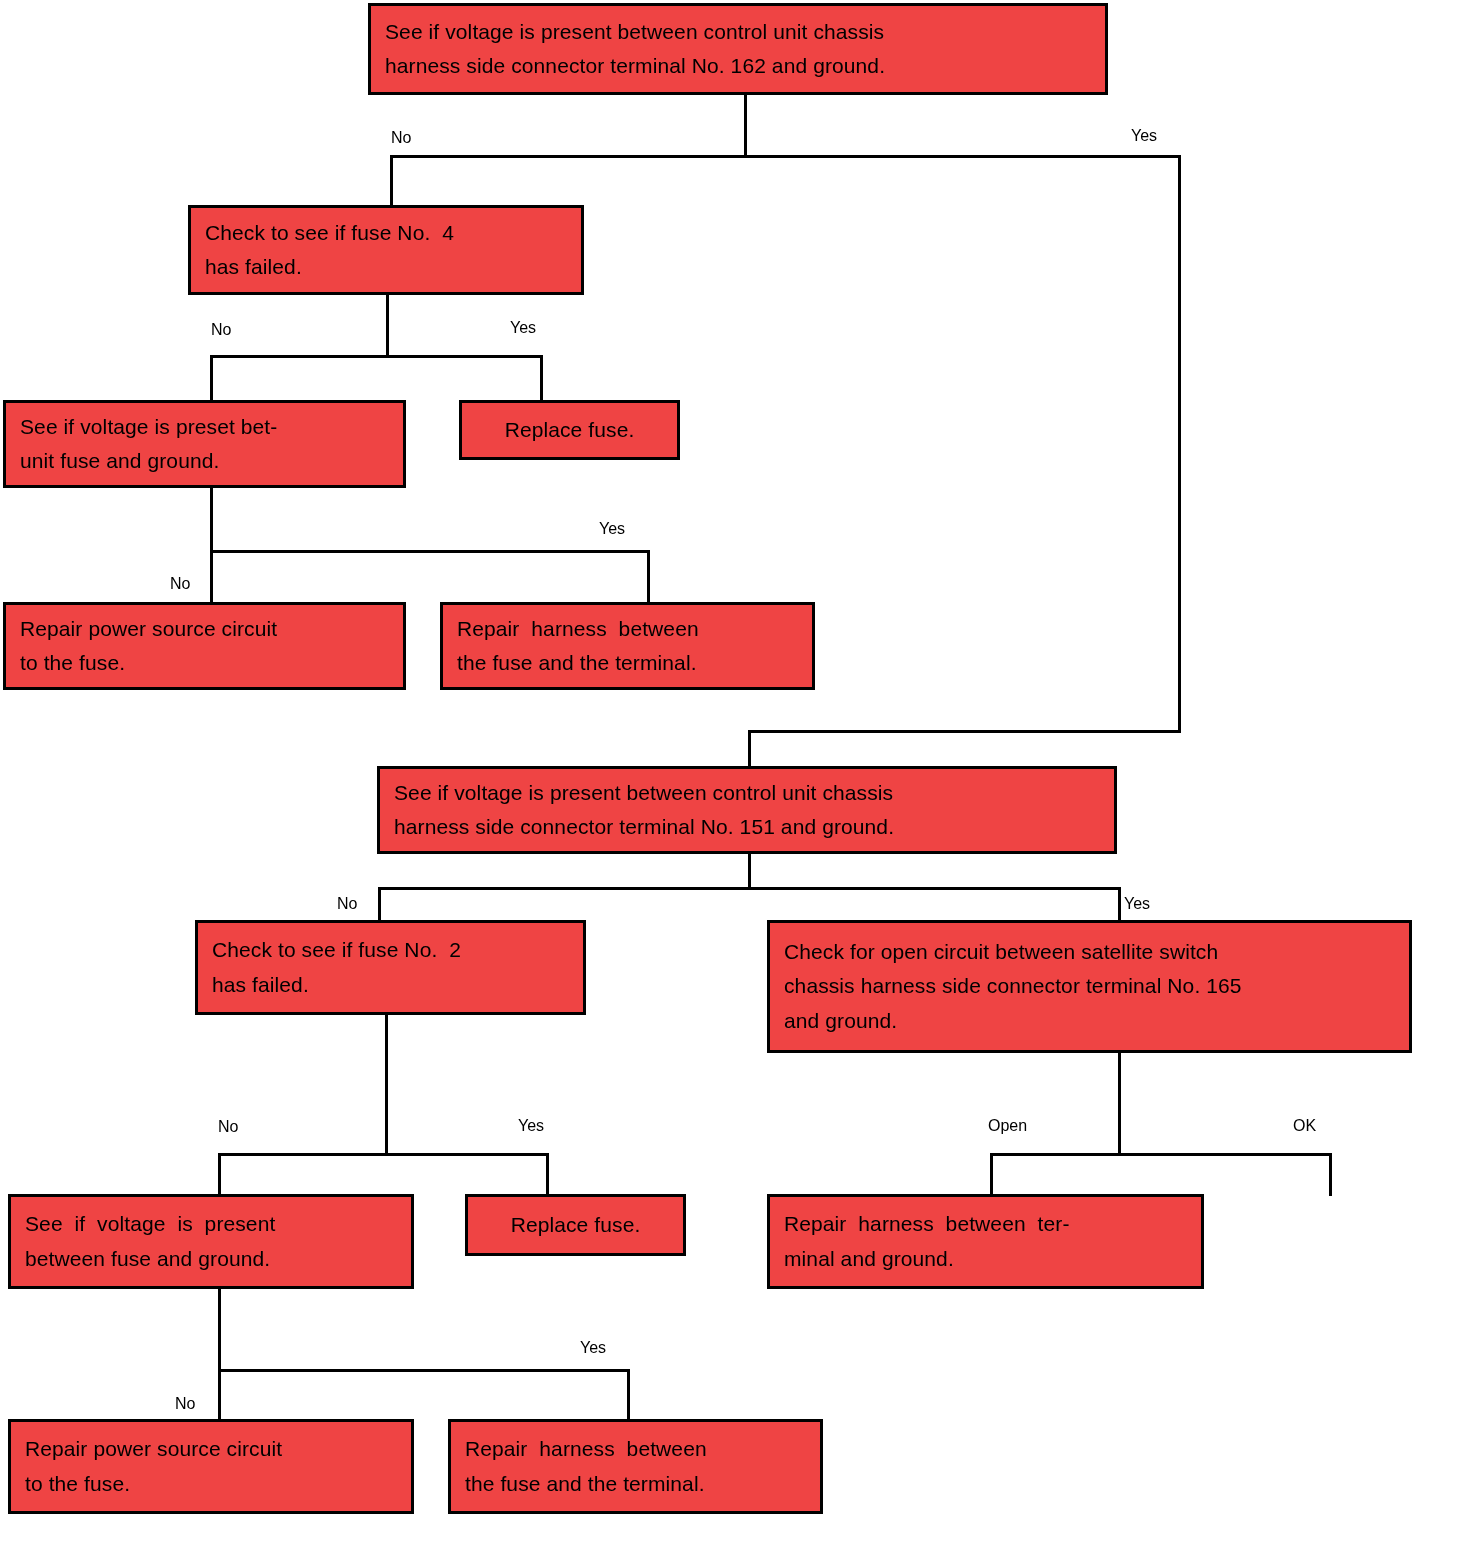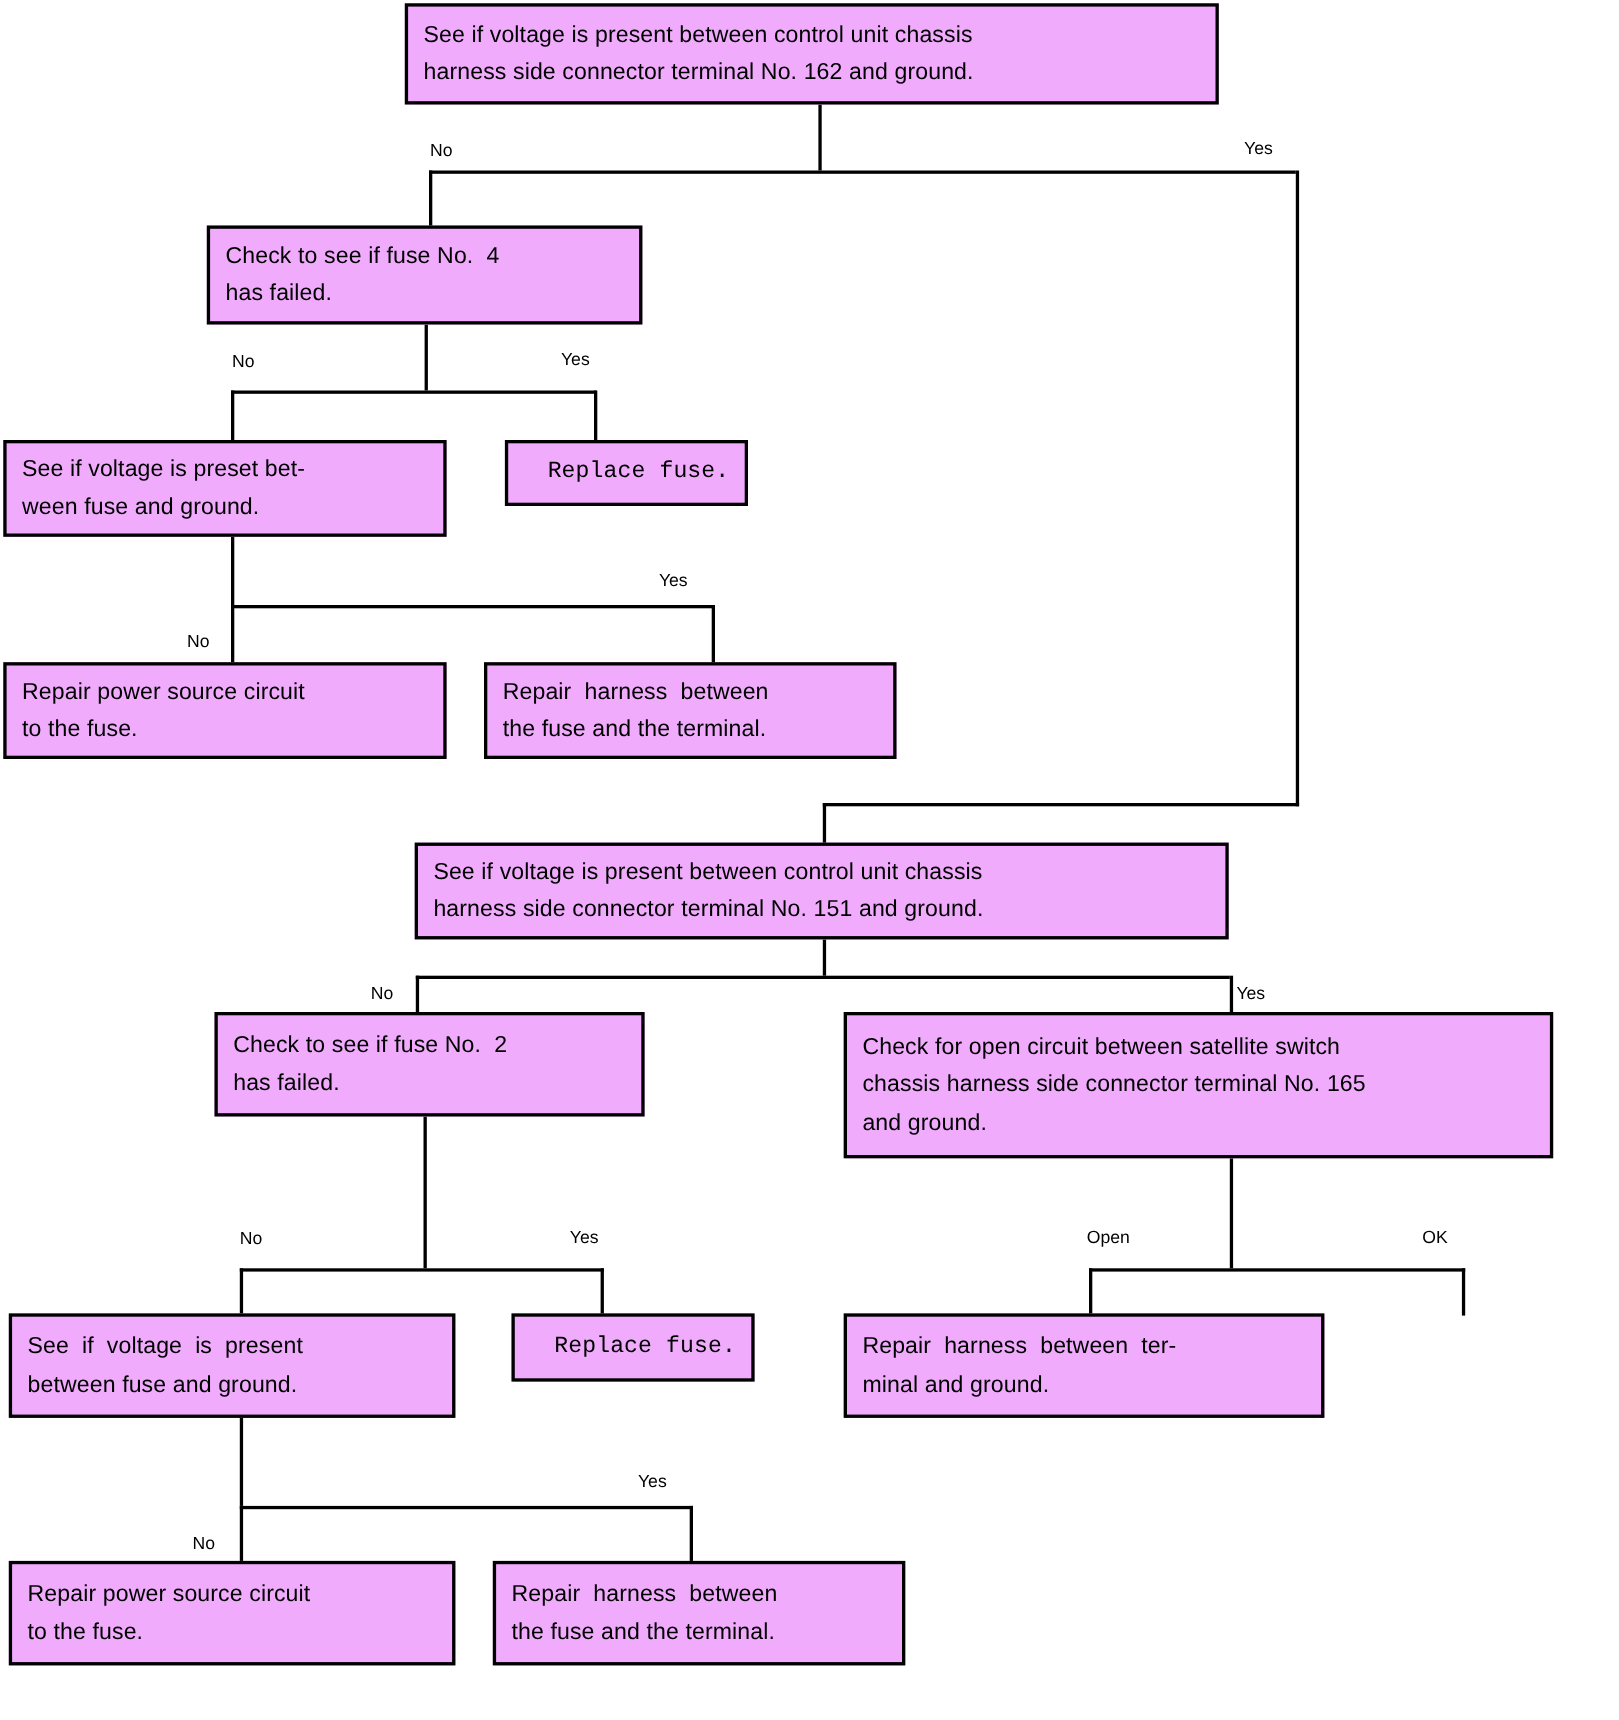--- a/index.html
+++ b/index.html
@@ -14,35 +14,35 @@
   #canvas {
     position: relative;
     width: 1472px;
     height: 1564px;
     background: #ffffff;
     overflow: hidden;
   }
   .box {
     position: absolute;
     border: 3px solid #000000;
-    background: #f0abfc;
+    background: #ef4444;
     display: flex;
     flex-direction: column;
     justify-content: center;
     padding: 4px 14px;
     z-index: 3;
   }
   .box .line {
     font-size: 21px;
     line-height: 1.62;
     color: #000000;
     white-space: pre;
     letter-spacing: 0.1px;
   }
-  .box.center .line { text-align: right; font-family: Liberation Mono, monospace; }
+  .box.center .line { text-align: center; }
   .lbl {
     position: absolute;
     font-size: 16px;
     color: #000000;
     line-height: 1;
     white-space: pre;
     z-index: 4;
   }
   .hline {
     position: absolute;
@@ -86,21 +86,21 @@
 
   <div class="vline" style="left:386px; top:295px; height:60px;"></div>
   <div class="hline" style="left:210px; top:355px; width:332px;"></div>
   <span class="lbl" style="left:211px; top:322px;">No</span>
   <span class="lbl" style="left:510px; top:320px;">Yes</span>
   <div class="vline" style="left:210px; top:355px; height:47px;"></div>
   <div class="vline" style="left:540px; top:355px; height:47px;"></div>
 
   <div class="box" style="left:3px; top:400px; width:403px; height:88px;">
     <span class="line">See if voltage is preset bet-</span>
-    <span class="line">ween fuse and ground.</span>
+    <span class="line">unit fuse and ground.</span>
   </div>
 
   <div class="box center" style="left:459px; top:400px; width:221px; height:60px;">
     <span class="line">Replace fuse.</span>
   </div>
 
   <div class="vline" style="left:210px; top:488px; height:62px;"></div>
   <div class="hline" style="left:210px; top:550px; width:440px;"></div>
   <span class="lbl" style="left:599px; top:521px;">Yes</span>
   <span class="lbl" style="left:170px; top:576px;">No</span>

